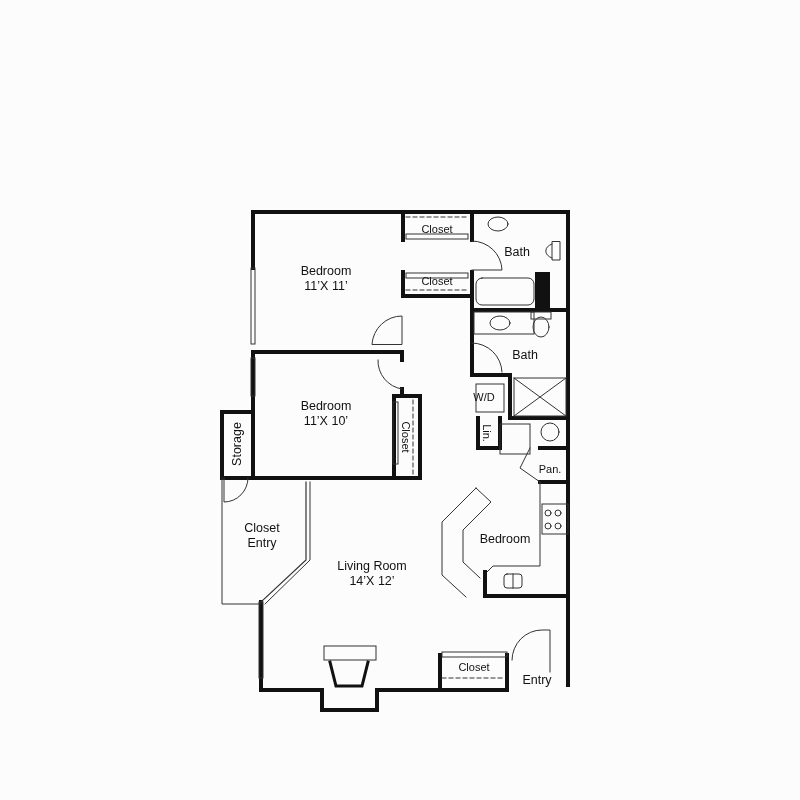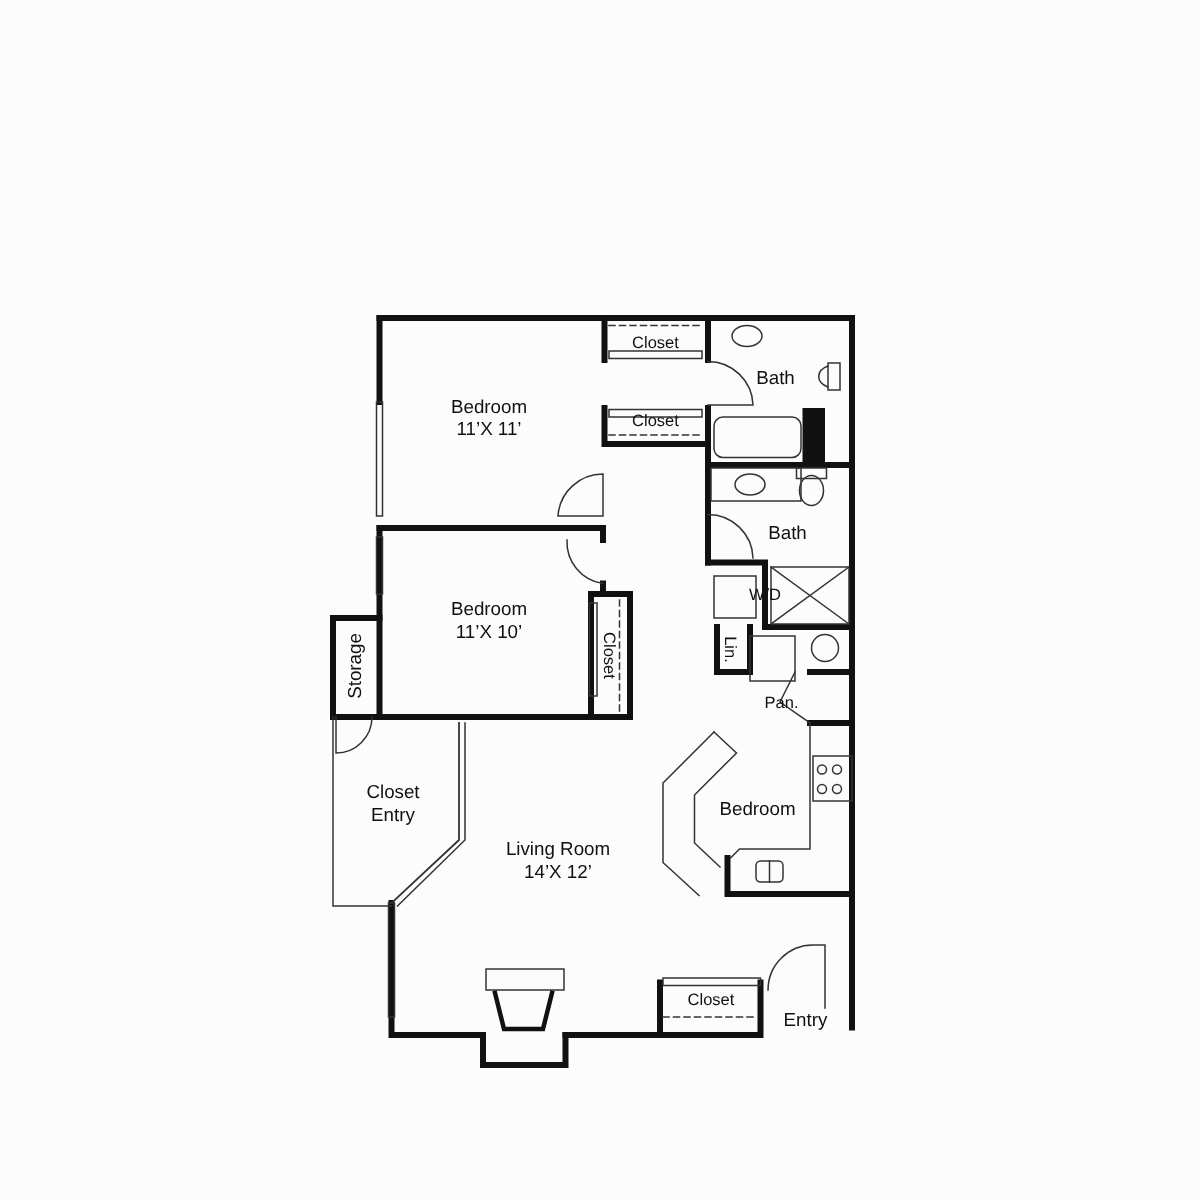--- a/index.html
+++ b/index.html
@@ -126,15 +126,15 @@
   <div>Entry</div>
 </div>
 <div class="lbl vert" style="left:237px;top:444px;">Storage</div>
 <div class="lbl" style="left:537px;top:673px;">Entry</div>
 
 <div class="lbl sm" style="left:437px;top:222px;">Closet</div>
 <div class="lbl sm" style="left:437px;top:274px;">Closet</div>
 <div class="lbl sm vert90" style="left:405px;top:437px;">Closet</div>
 <div class="lbl sm" style="left:474px;top:660px;">Closet</div>
 
-<div class="lbl sm" style="left:510px;top:390px;text-align:right;">W/D</div>
+<div class="lbl sm" style="left:484px;top:390px;text-align:right;">W/D</div>
 <div class="lbl sm vert90" style="left:486px;top:433px;">Lin.</div>
-<div class="lbl sm" style="left:521px;top:462px;">Pan.</div>
+<div class="lbl sm" style="left:550px;top:462px;">Pan.</div>
 
 </body></html>

